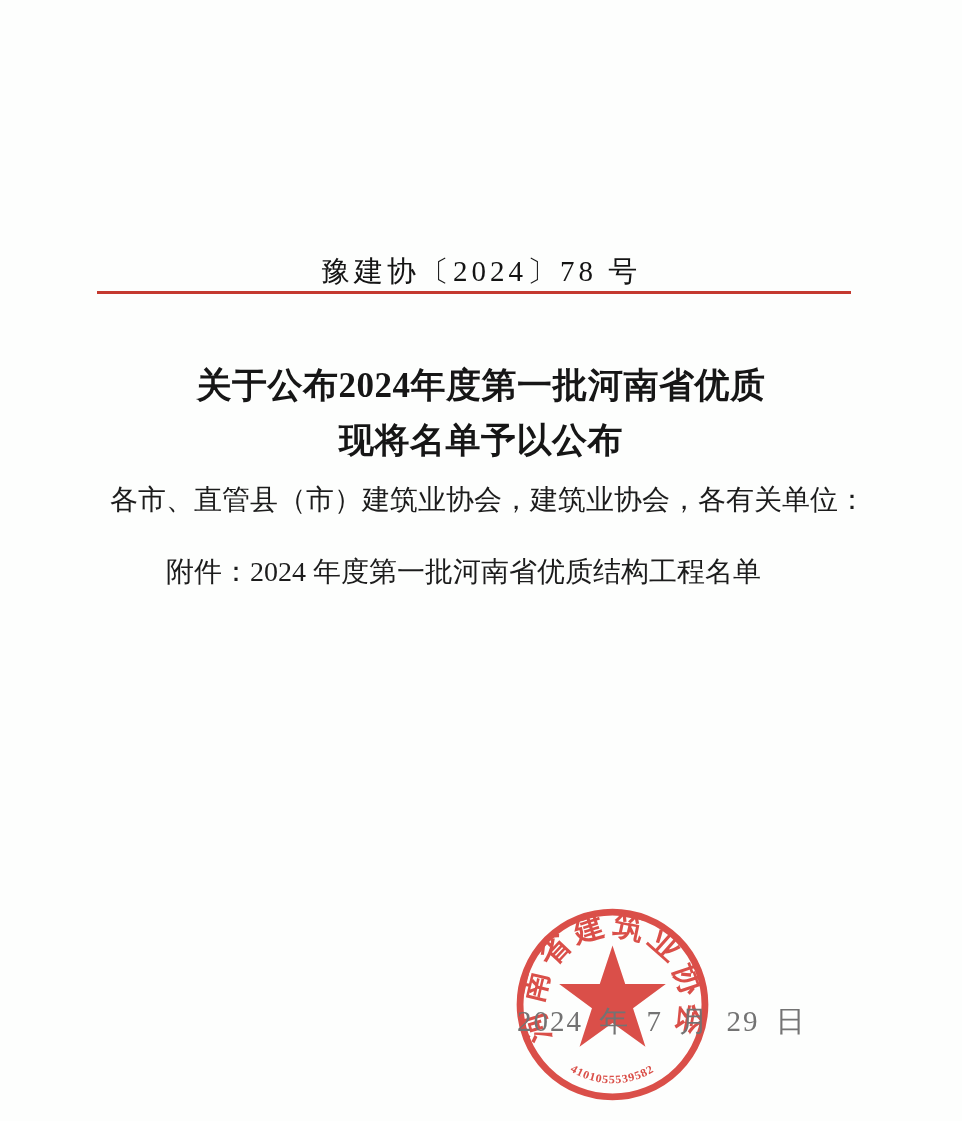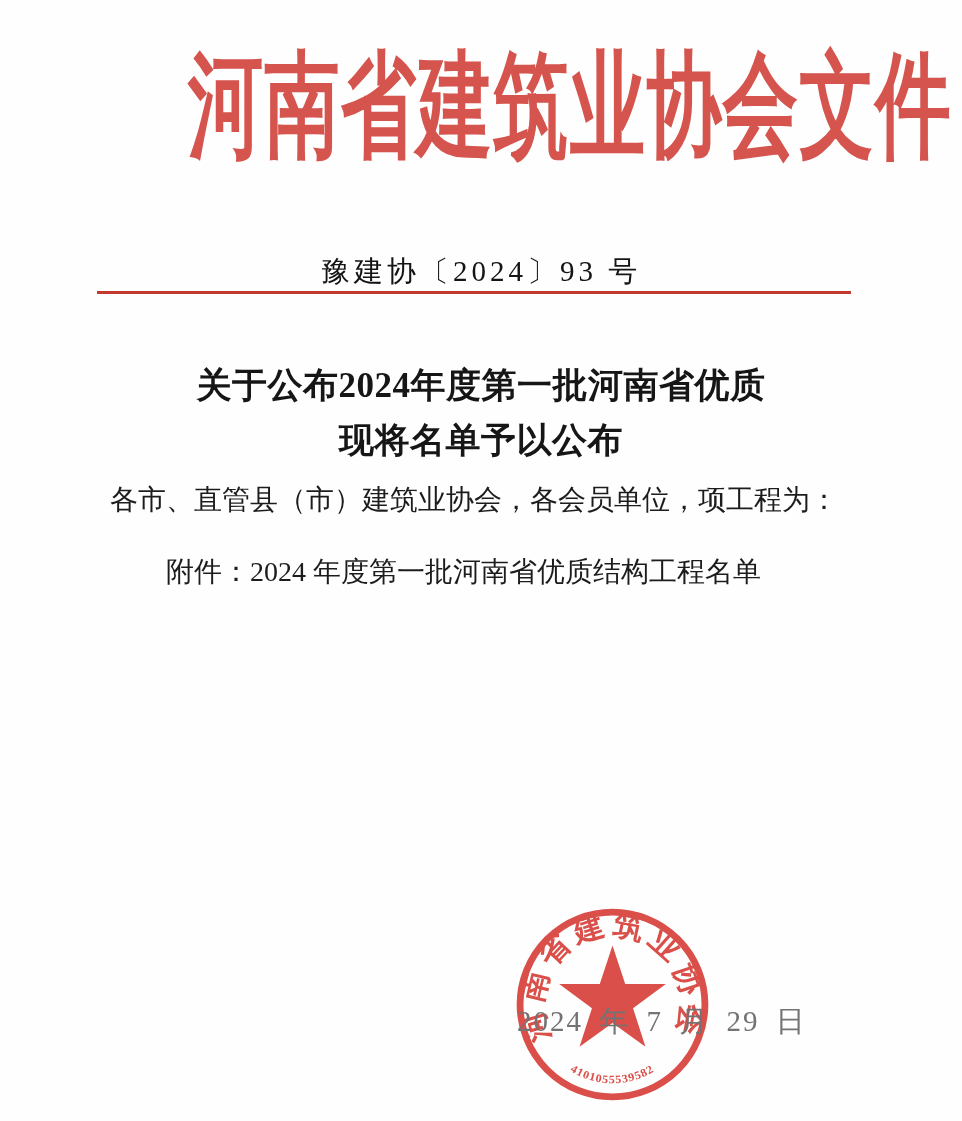--- a/index.html
+++ b/index.html
@@ -117,35 +117,32 @@
     font-family: "Liberation Serif", serif;
     font-weight: bold;
     fill: #d8453e;
   }
 </style>
 </head>
 <body>
 
 <div class="page">
 
-  <div class="masthead">
-    <span class="stretch">河南省建筑业协会文件</span>
-  </div>
 
-  <div class="doc-number">豫建协〔2024〕93 号</div>
+  <div class="doc-number">豫建协〔2024〕78 号</div>
 
   <div class="red-rule"></div>
 
   <div class="doc-title">
     <div>关于公布2024年度第一批河南省优质</div>
     <div>现将名单予以公布</div>
   </div>
 
   <div class="body-text">
-    <p>各市、直管县（市）建筑业协会，各会员单位，项工程为：</p>
+    <p>各市、直管县（市）建筑业协会，建筑业协会，各有关单位：</p>
     <p class="attachment">附件：2024 年度第一批河南省优质结构工程名单</p>
   </div>
 
   <svg class="seal" viewBox="0 0 260 260" xmlns="http://www.w3.org/2000/svg">
     <defs>
       <path id="sealArcTop" d="M 50.3,176 A 92,92 0 1 1 209.7,176" fill="none"></path>
       <path id="sealArcBottom" d="M 70.35,215.2 A 104,104 0 0 0 189.65,215.2" fill="none"></path>
     </defs>
 
     <circle cx="130" cy="130" r="122" fill="none" stroke="#d8453e" stroke-width="9"></circle>

